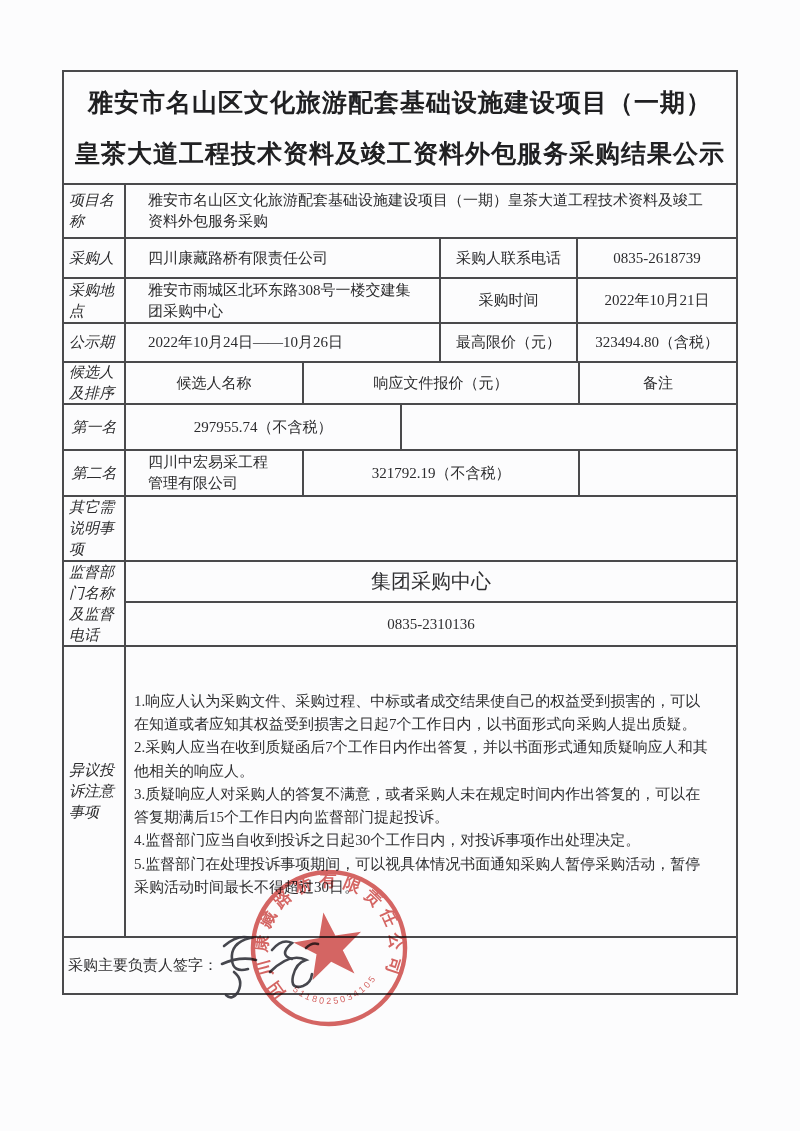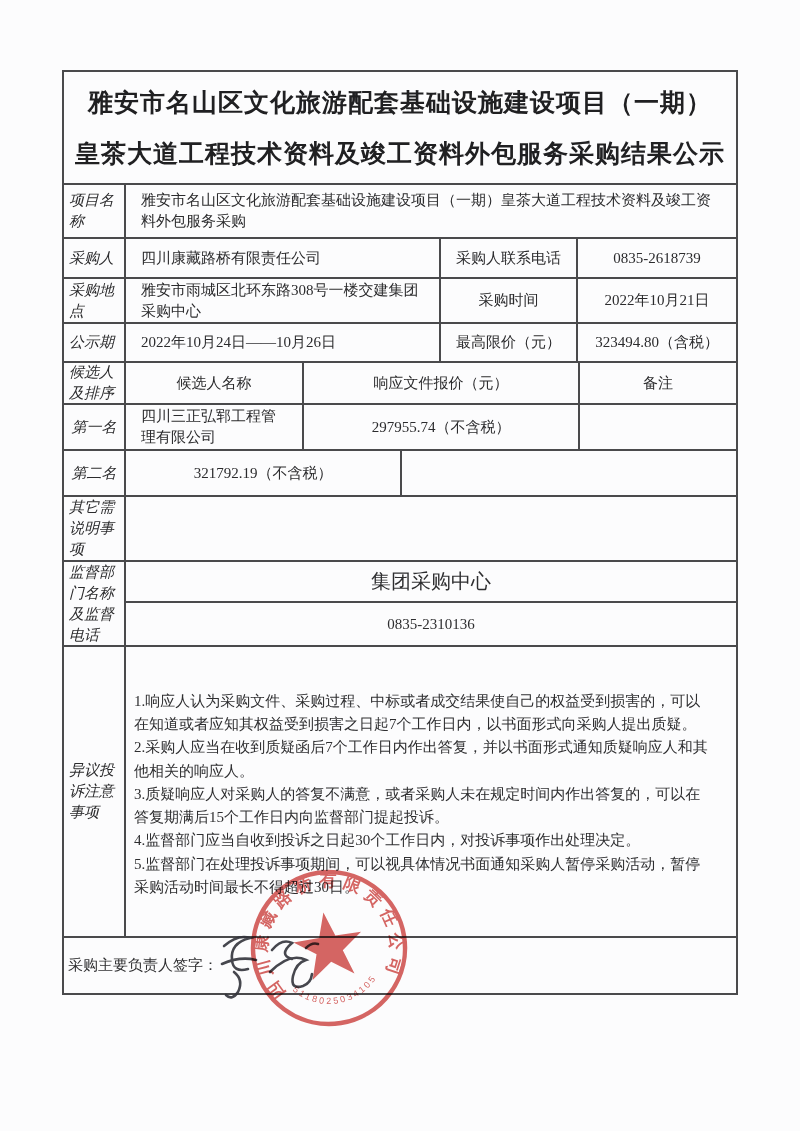--- a/index.html
+++ b/index.html
@@ -19,21 +19,21 @@
   }
   .row { display: flex; align-items: stretch; border-bottom: 2px solid #4a4a4c; }
   .row:last-child { border-bottom: none; }
   .cell {
     border-left: 2px solid #4a4a4c;
     display: flex; align-items: center;
     font-size: 15px; line-height: 1.4; color: #2b2b2d;
   }
   .cell:first-child { border-left: none; }
   .lbl { flex: 0 0 60px; padding: 2px 5px; font-style: italic; }
-  .pad { padding: 2px 15px; }
+  .pad { padding: 2px 22px; }
   .center { justify-content: center; text-align: center; }
 
   
   .r-title { height: 113px; }
   .r-project { height: 54px; }
   .r-purchaser { height: 40px; }
   .r-location { height: 45px; }
   .r-publicity { height: 39px; }
   .r-candhead { height: 42px; }
   .r-cand { height: 46px; }
@@ -119,27 +119,27 @@
 
     <div class="row r-candhead">
       <div class="cell lbl">候选人及排序</div>
       <div class="cell center w-b2">候选人名称</div>
       <div class="cell center w-c2">响应文件报价（元）</div>
       <div class="cell center w-d2">备注</div>
     </div>
 
     <div class="row r-cand">
       <div class="cell lbl center">第一名</div>
-      <div class="cell pad w-b2">四川三正弘郓工程管理有限公司</div>
       <div class="cell center w-c2">297955.74（不含税）</div>
       <div class="cell center w-d2"></div>
     </div>
 
     <div class="row r-cand">
       <div class="cell lbl center">第二名</div>
+      <div class="cell pad w-b2">四川中宏易采工程管理有限公司</div>
       <div class="cell center w-c2">321792.19（不含税）</div>
       <div class="cell center w-d2"></div>
     </div>
 
     <div class="row r-other">
       <div class="cell lbl">其它需说明事项</div>
       <div class="cell pad" style="flex:1"></div>
     </div>
 
     <div class="row r-supervision">

